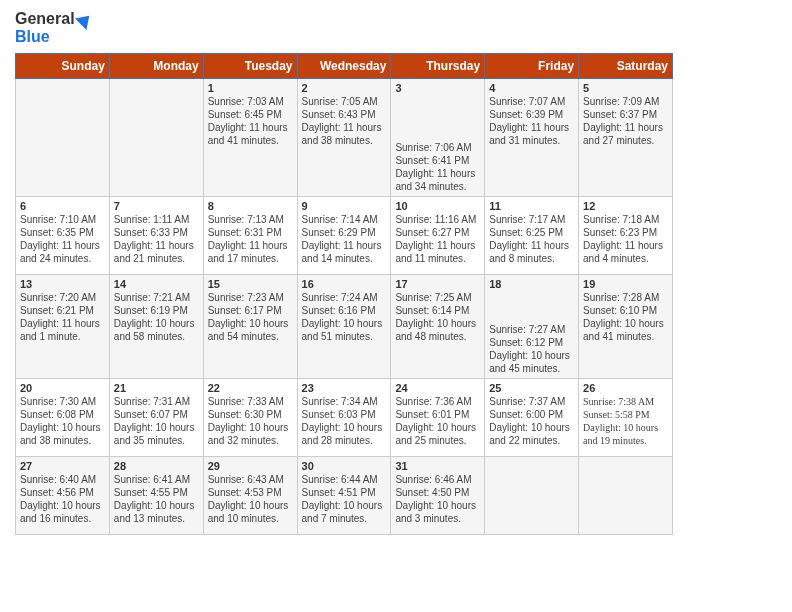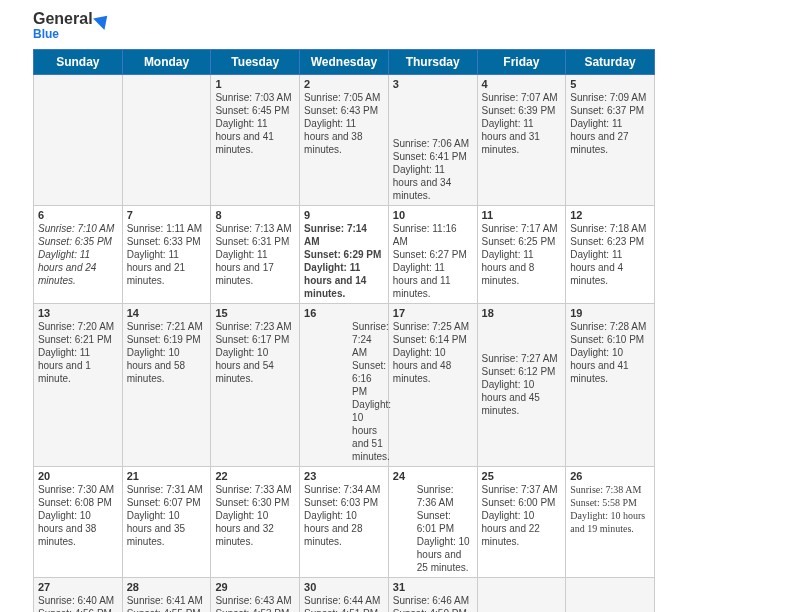--- a/index.html
+++ b/index.html
@@ -6,21 +6,21 @@
     body {
       width: 792px;
       height: 612px;
       font-family: Arial, sans-serif;
       background: #fff;
       overflow: hidden;
     }
     .container {
       width: 688px;
       height: 612px;
-      padding: 10px 33px;
+      padding: 10px 15px;
     }
     .header {
       display: flex;
       justify-content: space-between;
       align-items: flex-start;
       margin-bottom: 8px;
     }
     .logo {
       display: flex;
       align-items: center;
@@ -39,26 +39,26 @@
       font-size: 14px;
       color: #555;
       margin-top: 2px;
     }
     table {
       width: 100%;
       border-collapse: collapse;
       table-layout: fixed;
     }
     thead tr th {
-      background-color: #0369a1;
+      background-color: #c2410c;
       color: #fff;
       font-size: 12px;
       font-weight: bold;
       padding: 5px 4px;
-      text-align: center;
+      text-align: right;
       border: 1px solid #3a74c9;
     }
     tbody tr td {
       border: 1px solid #ccc;
       vertical-align: top;
       padding: 3px 4px;
       font-size: 9.5px;
       color: #333;
       height: 78px;
       background: #fff;
@@ -82,21 +82,21 @@
     }
   </style>
 </head>
 <body>
 
 <div class="container">
   <div class="header">
     <div class="logo">
     <div style="display:flex;flex-direction:column;line-height:1.1">
       <span style="font-size:16px;font-weight:bold;color:#333">General<span style="display:inline-block;margin-left:2px;width:0;height:0;border-left:8px solid transparent;border-right:8px solid transparent;border-bottom:12px solid #1a73e8;vertical-align:middle;transform:rotate(45deg)"></span></span>
-      <span style="font-size:12px;font-weight:bold;color:#1a73e8">Blue</span>
+      <span style="font-size:16px;font-weight:bold;color:#1a73e8">Blue</span>
     </div>
   </div>
     <div class="title-block">
       <div class="month-title"></div>
       <div class="subtitle"></div>
     </div>
   </div>
 
   <table>
     <thead>
@@ -141,39 +141,39 @@
           <td>
             <span class="day-number">5</span>
             <div class="cell-content" style="white-space: pre-line;">Sunrise: 7:09 AM
 Sunset: 6:37 PM
 Daylight: 11 hours and 27 minutes.</div>
           </td>
         </tr>
         <tr>
           <td>
             <span class="day-number">6</span>
-            <div class="cell-content" style="white-space: pre-line; font-style: italic;">Sunrise: 7:10 AM
+            <div class="cell-content" style="white-space: pre-line;">Sunrise: 7:10 AM
 Sunset: 6:35 PM
 Daylight: 11 hours and 24 minutes.</div>
           </td>
           <td>
             <span class="day-number">7</span>
             <div class="cell-content" style="white-space: pre-line;">Sunrise: 1:11 AM
 Sunset: 6:33 PM
 Daylight: 11 hours and 21 minutes.</div>
           </td>
           <td>
             <span class="day-number">8</span>
             <div class="cell-content" style="white-space: pre-line;">Sunrise: 7:13 AM
 Sunset: 6:31 PM
 Daylight: 11 hours and 17 minutes.</div>
           </td>
           <td>
             <span class="day-number">9</span>
-            <div class="cell-content" style="white-space: pre-line; font-weight: bold;">Sunrise: 7:14 AM
+            <div class="cell-content" style="white-space: pre-line;">Sunrise: 7:14 AM
 Sunset: 6:29 PM
 Daylight: 11 hours and 14 minutes.</div>
           </td>
           <td>
             <span class="day-number">10</span>
             <div class="cell-content" style="white-space: pre-line;">Sunrise: 11:16 AM
 Sunset: 6:27 PM
 Daylight: 11 hours and 11 minutes.</div>
           </td>
           <td>
@@ -203,21 +203,21 @@
 Daylight: 10 hours and 58 minutes.</div>
           </td>
           <td>
             <span class="day-number">15</span>
             <div class="cell-content" style="white-space: pre-line;">Sunrise: 7:23 AM
 Sunset: 6:17 PM
 Daylight: 10 hours and 54 minutes.</div>
           </td>
           <td>
             <span class="day-number">16</span>
-            <div class="cell-content" style="white-space: pre-line; margin-left: 48px;">Sunrise: 7:24 AM
+            <div class="cell-content" style="white-space: pre-line;">Sunrise: 7:24 AM
 Sunset: 6:16 PM
 Daylight: 10 hours and 51 minutes.</div>
           </td>
           <td>
             <span class="day-number">17</span>
             <div class="cell-content" style="white-space: pre-line;">Sunrise: 7:25 AM
 Sunset: 6:14 PM
 Daylight: 10 hours and 48 minutes.</div>
           </td>
           <td>
@@ -253,21 +253,21 @@
 Daylight: 10 hours and 32 minutes.</div>
           </td>
           <td>
             <span class="day-number">23</span>
             <div class="cell-content" style="white-space: pre-line;">Sunrise: 7:34 AM
 Sunset: 6:03 PM
 Daylight: 10 hours and 28 minutes.</div>
           </td>
           <td>
             <span class="day-number">24</span>
-            <div class="cell-content" style="white-space: pre-line; margin-left: 24px;">Sunrise: 7:36 AM
+            <div class="cell-content" style="white-space: pre-line;">Sunrise: 7:36 AM
 Sunset: 6:01 PM
 Daylight: 10 hours and 25 minutes.</div>
           </td>
           <td>
             <span class="day-number">25</span>
             <div class="cell-content" style="white-space: pre-line;">Sunrise: 7:37 AM
 Sunset: 6:00 PM
 Daylight: 10 hours and 22 minutes.</div>
           </td>
           <td>

